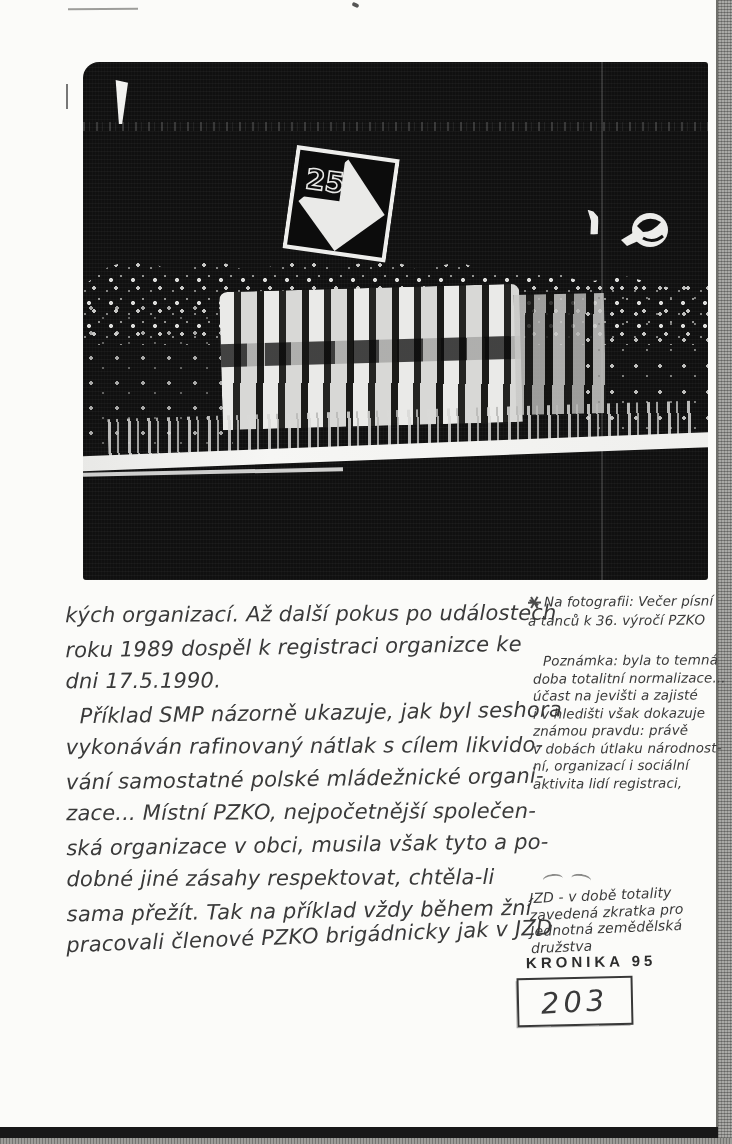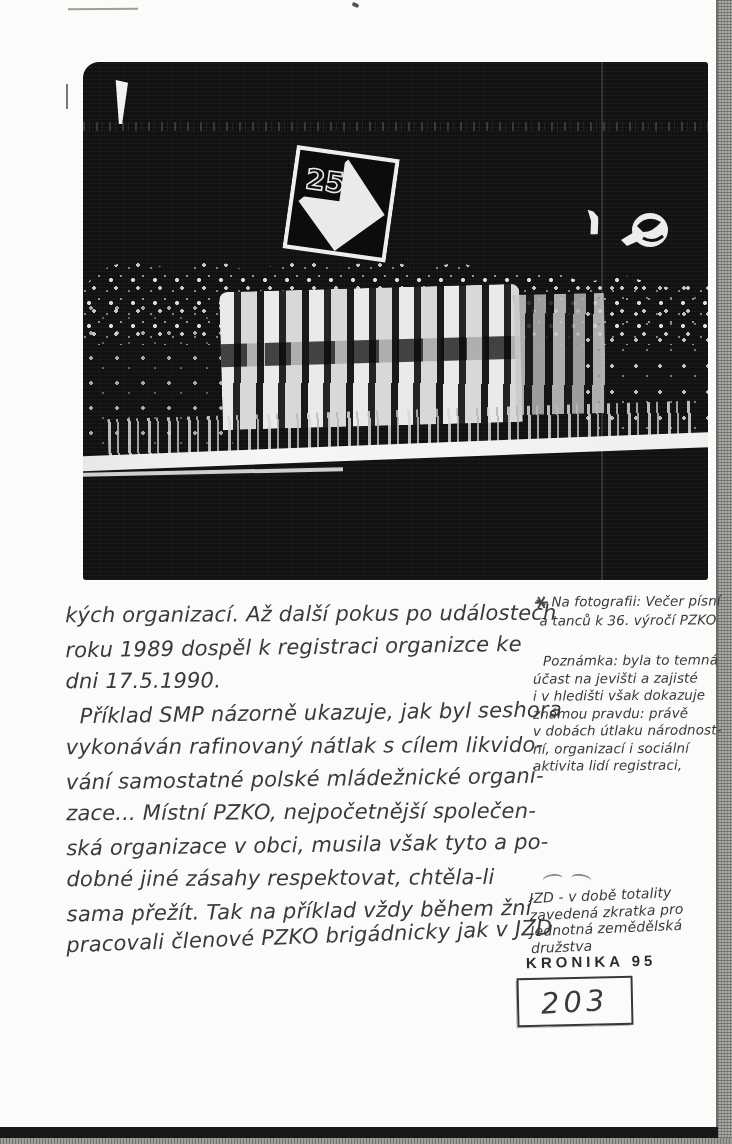--- a/index.html
+++ b/index.html
@@ -146,21 +146,21 @@
     font-size:21px;line-height:33px;letter-spacing:.2px;
     transform:rotate(-.3deg);
   }
   .main-line{white-space:nowrap;}
   .main-line:nth-child(2n){transform:rotate(-.5deg);}
   .main-line.indent{padding-left:14px;}
   .main-line.up{transform:rotate(-1.8deg);transform-origin:left bottom;}
 
   .note{position:absolute;width:200px;font-size:13.5px;line-height:18.5px;letter-spacing:.1px;}
   .note .nline{white-space:nowrap;transform:rotate(-.4deg);}
-  .note1{left:528px;top:592px;text-align:center;}
+  .note1{left:528px;top:592px;}
   .note2{left:533px;top:652px;line-height:17.5px;}
   .note2 .nline.indent{padding-left:10px;}
   .star-icon{
     display:inline-block;width:13px;height:13px;position:relative;margin-right:3px;vertical-align:-2px;
   }
   .star-icon i{position:absolute;left:0;top:6px;width:13px;height:1.6px;background:#4a4a4a;}
   .star-icon i:nth-child(2){transform:rotate(60deg);}
   .star-icon i:nth-child(3){transform:rotate(120deg);}
   .star-icon i:nth-child(4){transform:rotate(30deg);width:10px;left:1px;}
 
@@ -244,20 +244,21 @@
 
 <div class="note note1 hand">
   <div class="nline">
     <span class="star-icon"><i></i><i></i><i></i><i></i></span><span>Na fotografii: Večer písní</span>
   </div>
   <div class="nline">a tanců k 36. výročí PZKO</div>
 </div>
 
 <div class="note note2 hand">
   <div class="nline indent">Poznámka: byla to temná</div>
+  <div class="nline">doba totalitní normalizace...</div>
   <div class="nline">účast na jevišti a zajisté</div>
   <div class="nline">i v hledišti však dokazuje</div>
   <div class="nline">známou pravdu: právě</div>
   <div class="nline">v dobách útlaku národnost-</div>
   <div class="nline">ní, organizací i sociální</div>
   <div class="nline">aktivita lidí registraci,</div>
 </div>
 
 <div class="pen-squiggles">
     <i></i>

